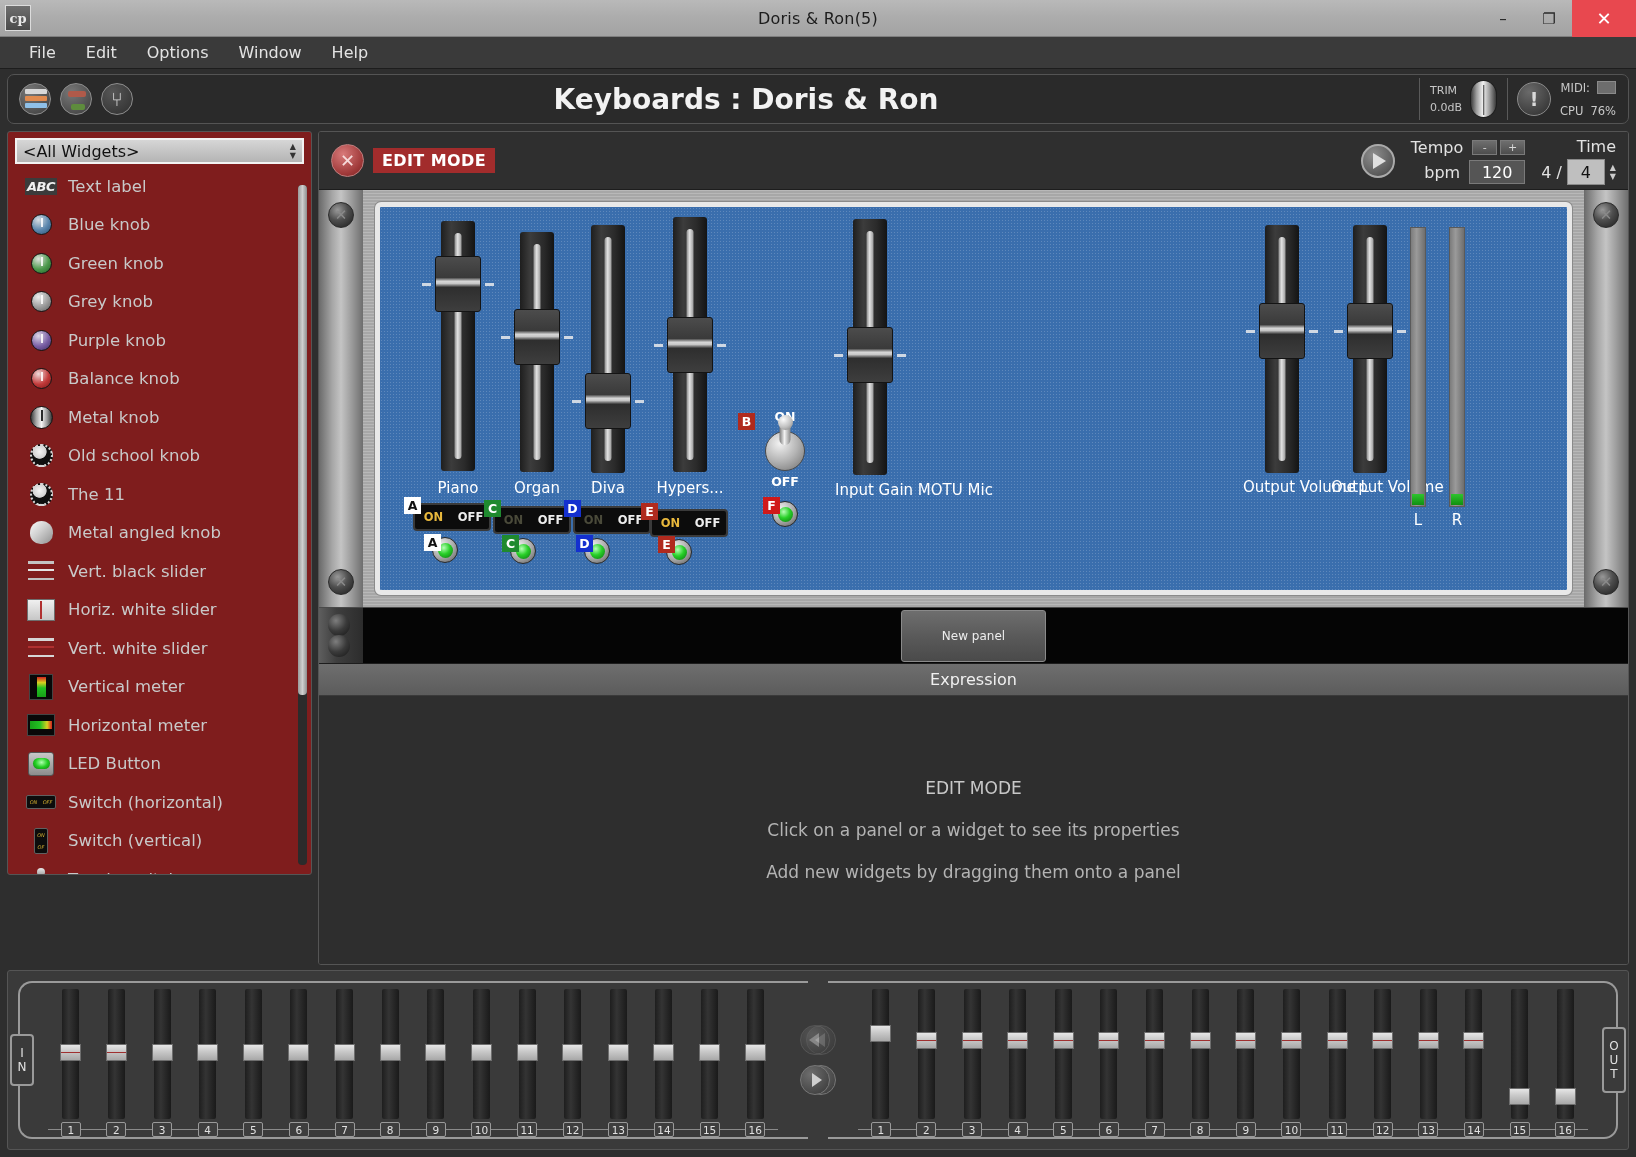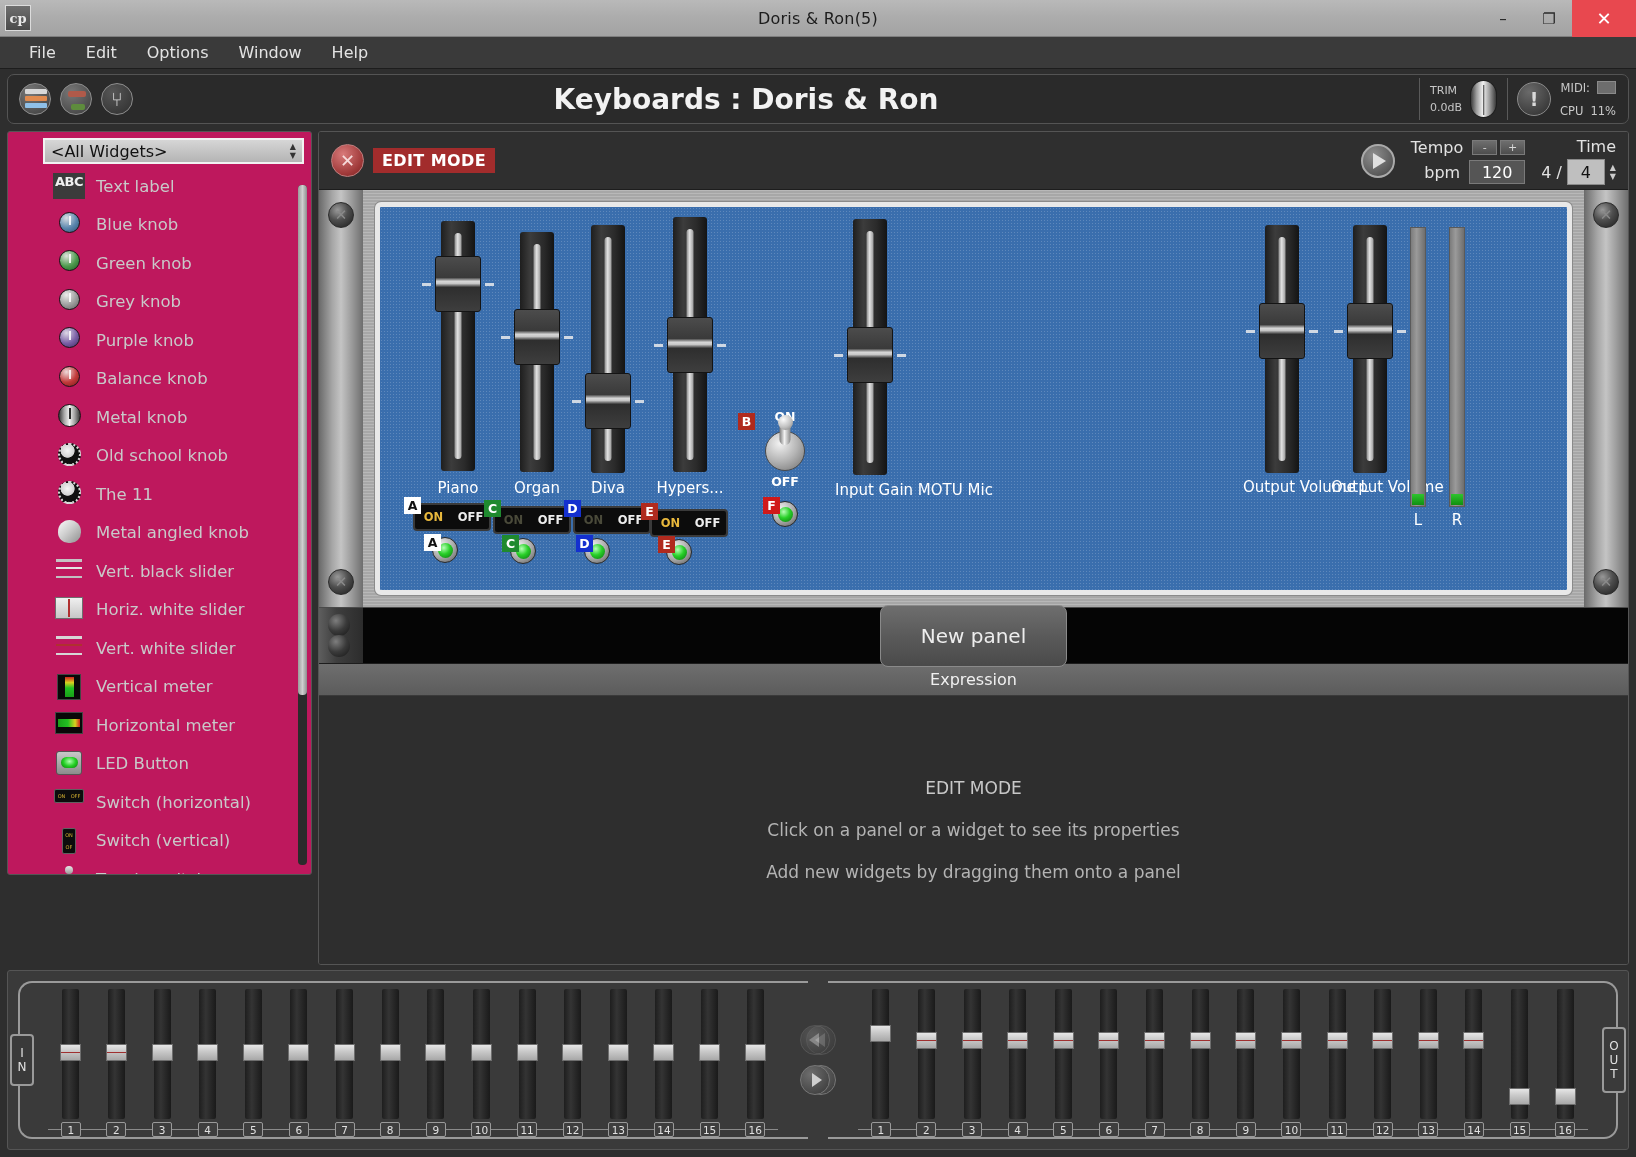--- a/index.html
+++ b/index.html
@@ -103,40 +103,39 @@
     color:#d9d9d9; font-size:19px; font-weight:bold;
   }
   .midi-stat { display:flex; flex-direction:column; gap:9px; }
   .midi-row { display:flex; align-items:center; gap:7px; justify-content:flex-end; }
   .midi-row span { font-size: 11.5px; color: #c9c9c9; }
   .midi-led { width: 19px; height: 13px; background: #6d6d6d; border: 1px solid #8a8a8a; }
 
   
   .sidebar {
     position: absolute; left: 7px; top: 131px; width: 305px; height: 744px;
-    background: #be185d; border: 1px solid #555; border-radius: 3px;
+    background: #7f1d1d; border: 1px solid #555; border-radius: 3px;
     overflow: hidden;
-    padding-left: 28px;
   }
   .sb-combo {
     margin: 6px 7px 3px 7px; height: 26px;
     background: linear-gradient(to bottom, #d6d6d6, #b4b4b4);
     border: 2px solid #f2f2f2;
     display: flex; align-items: center; padding: 0 6px;
     font-size: 16px; color: #111;
   }
   .sb-combo .lbl { flex: 1; }
   .sb-spin { display: flex; flex-direction: column; gap: 2px; color: #333; font-size: 8px; line-height: 7px; }
   .sb-list { position: relative; height: 795px; overflow: hidden; }
   .sb-item {
     display: flex; align-items: center; gap: 12px;
     height: 38.5px; padding-left: 18px;
     color: #c9c9c9; font-size: 16.5px;
   }
-  .sb-ico { width: 30px; height: 26px; display: flex; justify-content: center; flex: none; }
+  .sb-ico { width: 30px; height: 26px; display: flex; align-items: center; justify-content: center; flex: none; font-style: italic; }
 
   .ic-abc { font-size: 13px; font-weight: bold; color: #f0f0f0; background:#3b3b3b; padding:1px 2px; letter-spacing:-.5px; font-family:"DejaVu Sans", sans-serif;}
   .knob-sm { width: 21px; height: 21px; border-radius: 50%; position: relative; border:1px solid #151515; }
   .knob-sm:after { content:""; position:absolute; left:50%; top:3px; width:2px; height:9px; background:rgba(255,255,255,.85); transform-origin: 50% 8px; }
   .kb-blue   { background: radial-gradient(circle at 34% 26%, #d8dde2, #5a86ad 55%, #2c4f72); }
   .kb-green  { background: radial-gradient(circle at 34% 26%, #dfe2dd, #4d9a4d 55%, #1f5e25); }
   .kb-grey   { background: radial-gradient(circle at 34% 26%, #ececec, #9c9c9c 55%, #5e5e5e); }
   .kb-purple { background: radial-gradient(circle at 34% 26%, #ddd8e6, #7a5fa5 55%, #3f2a63); }
   .kb-red    { background: radial-gradient(circle at 34% 26%, #eddada, #c23a3a 55%, #7a1818); }
   .kb-metal  { width:23px;height:23px; background: linear-gradient(to right,#3a3a3a 0%,#a8a8a8 25%,#f4f4f4 50%,#a0a0a0 75%,#383838 100%); }
@@ -330,22 +329,22 @@
     display:flex; align-items:center; justify-content:center;
     border-bottom:1px solid #1d1d1d;
   }
   .newpanel-rail { position:absolute; left:0; top:0; bottom:0; width:44px;
     background: linear-gradient(to right,#5e5e5e,#3e3e3e 40%,#2c2c2c);
   }
   .np-screw { position:absolute; left:9px; width:22px;height:22px;border-radius:50%;
     background: radial-gradient(circle at 36% 30%, #7e7e7e,#3a3a3a 50%,#161616); }
   .newpanel-btn {
     background: linear-gradient(to bottom, #6e6e6e 0%, #5a5a5a 50%, #4a4a4a 100%);
-    border:1px solid #8a8a8a; border-radius:8px;
-    color:#ededed; font-size:20px; padding:18px 40px;
+    border:1px solid #8a8a8a; border-radius:3px;
+    color:#ededed; font-size:12px; padding:18px 40px;
   }
 
   .props-header {
     height: 32px; background: linear-gradient(to bottom,#6e6e6e,#5c5c5c);
     border-bottom: 1px solid #3a3a3a;
     display:flex; align-items:center; justify-content:center;
     color:#f0f0f0; font-size:16px;
   }
   .props-body {
     height: 268px; background:#2e2e2e;
@@ -445,21 +444,21 @@
       <div class="hdr-sep"></div>
       <div class="midi-box">
         <div class="warn-circ">!</div>
         <div class="midi-stat">
           <div class="midi-row">
             <span>MIDI:</span>
             <div class="midi-led"></div>
           </div>
           <div class="midi-row">
             <span>CPU</span>
-            <span>11%</span>
+            <span>76%</span>
           </div>
         </div>
       </div>
     </div>
   </div>
 
   <div class="sidebar">
     <div class="sb-combo">
       <div class="lbl">&lt;All Widgets&gt;</div>
       <div class="sb-spin">

